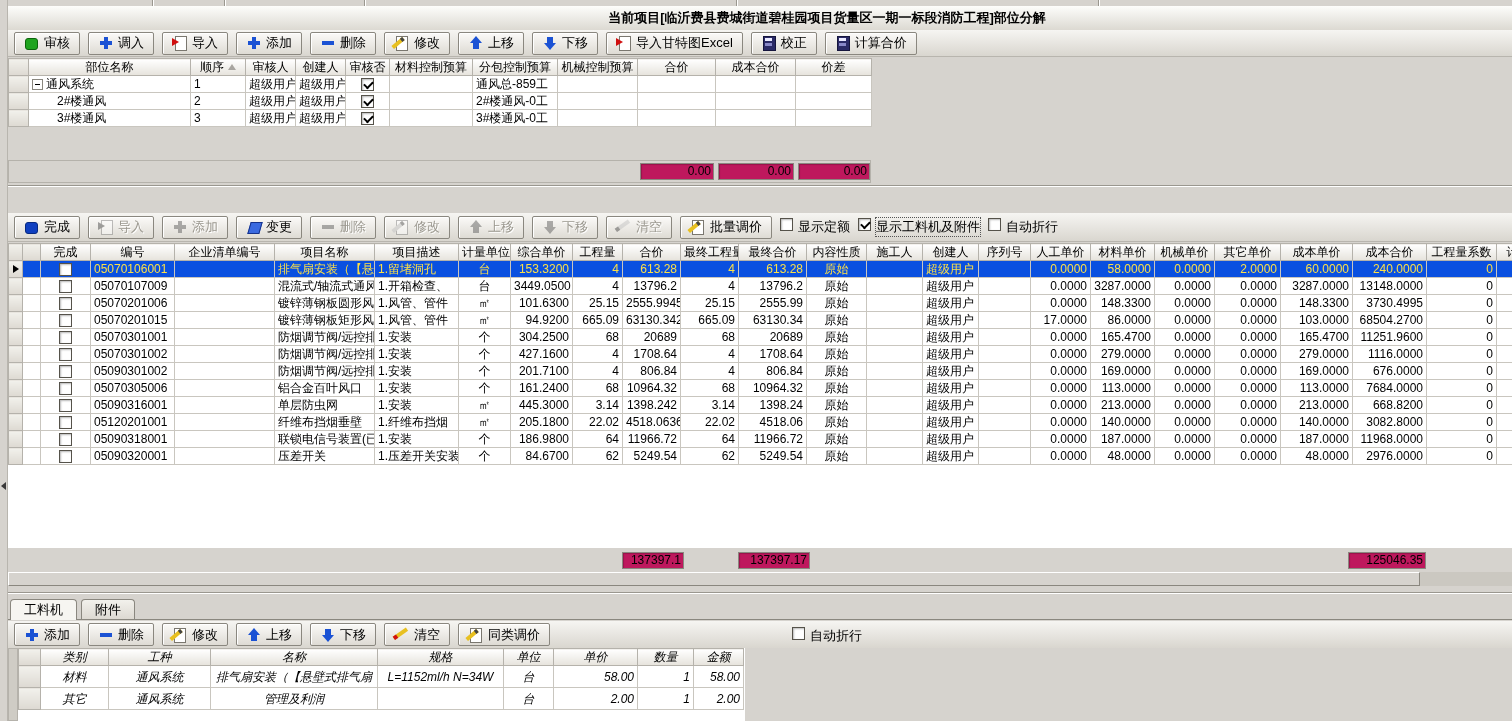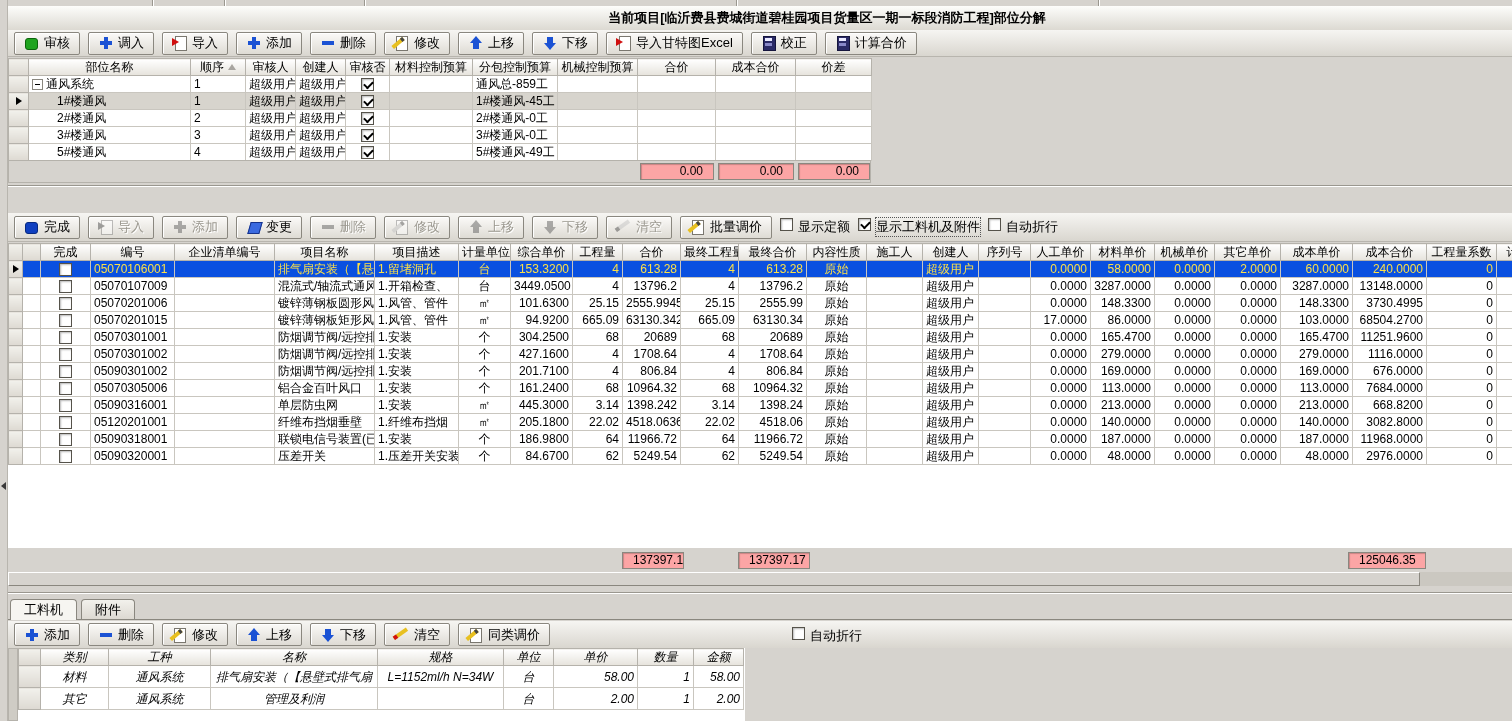--- a/index.html
+++ b/index.html
@@ -68,21 +68,21 @@
   
   .t1 { left:8px; top:58px; width:863px; }
   .t1 td:nth-child(6) { text-align:center; }
   .t1 tr.sel td { background:#d7d4cd; }
   .t1 tr.sel td.ind { background:linear-gradient(#f2f1ec,#ddd9d2); }
   .expbox { display:none; width:11px; height:11px; border:1px solid #8a877f; background:#fff; position:relative; vertical-align:-2px; margin-right:3px; }
   .expbox::after { content:""; position:absolute; left:2px; top:4px; width:5px; height:1px; background:#000; }
   tr.parent .expbox { display:inline-block; }
   .t1 tr.lv1 td.namecell { padding-left:28px; }
   .t1totals { position:absolute; left:8px; top:160px; width:863px; height:23px; background:#d6d3ce; border:1px solid #b5b2ab; }
-  .totbox { position:absolute; top:2px; height:17px; background:#fca5a5; border:1px solid #8a877f; box-shadow:inset 1px 1px 1px rgba(0,0,0,.2); text-align:right; padding:0 10px; line-height:15px; }
+  .totbox { position:absolute; top:2px; height:17px; background:#be185d; border:1px solid #8a877f; box-shadow:inset 1px 1px 1px rgba(0,0,0,.2); text-align:right; padding:0 2px; line-height:15px; }
 
   
   .statusrow { position:absolute; left:8px; top:188px; width:1504px; height:24px; border-top:1px solid #fff; }
   .statusleft { position:absolute; left:6px; top:4px; color:#000080; font-size:13px; }
   .statuscenter { position:absolute; left:0; top:3px; width:1420px; text-align:center; font-weight:bold; font-size:13px; }
 
   
   .t2white { position:absolute; left:8px; top:243px; width:1504px; height:305px; background:#fff; }
   .t2 { left:8px; top:243px; width:1524px; }
   .t2 tr.sel td { background:#0a50e0; color:#fde047; }
@@ -220,34 +220,20 @@
           <td>超级用户</td>
           <td>超级用户</td>
           <td><span class="cb checked"></span></td>
           <td></td>
           <td>通风总-859工</td>
           <td></td>
           <td></td>
           <td></td>
           <td></td>
         </tr>
-        <tr class="sel lv1">
-          <td class="ind"><span class="rowptr show"></span></td>
-          <td class="namecell"><span>1#楼通风</span></td>
-          <td>1</td>
-          <td>超级用户</td>
-          <td>超级用户</td>
-          <td><span class="cb checked"></span></td>
-          <td></td>
-          <td>1#楼通风-45工</td>
-          <td></td>
-          <td></td>
-          <td></td>
-          <td></td>
-        </tr>
         <tr class="lv1">
           <td class="ind"></td>
           <td class="namecell"><span>2#楼通风</span></td>
           <td>2</td>
           <td>超级用户</td>
           <td>超级用户</td>
           <td><span class="cb checked"></span></td>
           <td></td>
           <td>2#楼通风-0工</td>
           <td></td>
@@ -257,34 +243,20 @@
         </tr>
         <tr class="lv1">
           <td class="ind"></td>
           <td class="namecell"><span>3#楼通风</span></td>
           <td>3</td>
           <td>超级用户</td>
           <td>超级用户</td>
           <td><span class="cb checked"></span></td>
           <td></td>
           <td>3#楼通风-0工</td>
-          <td></td>
-          <td></td>
-          <td></td>
-          <td></td>
-        </tr>
-        <tr class="lv1">
-          <td class="ind"></td>
-          <td class="namecell"><span>5#楼通风</span></td>
-          <td>4</td>
-          <td>超级用户</td>
-          <td>超级用户</td>
-          <td><span class="cb checked"></span></td>
-          <td></td>
-          <td>5#楼通风-49工</td>
           <td></td>
           <td></td>
           <td></td>
           <td></td>
         </tr>
     </tbody>
   </table>
 
   <div class="t1totals">
     <div class="totbox" style="left:631px;width:74px">0.00</div>

